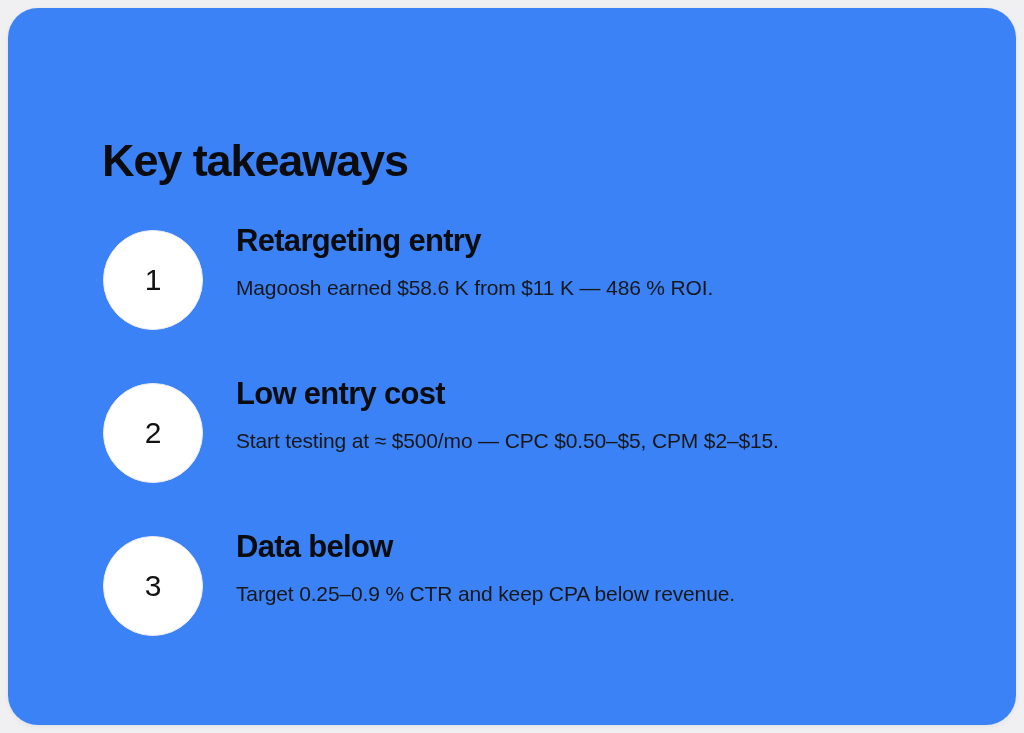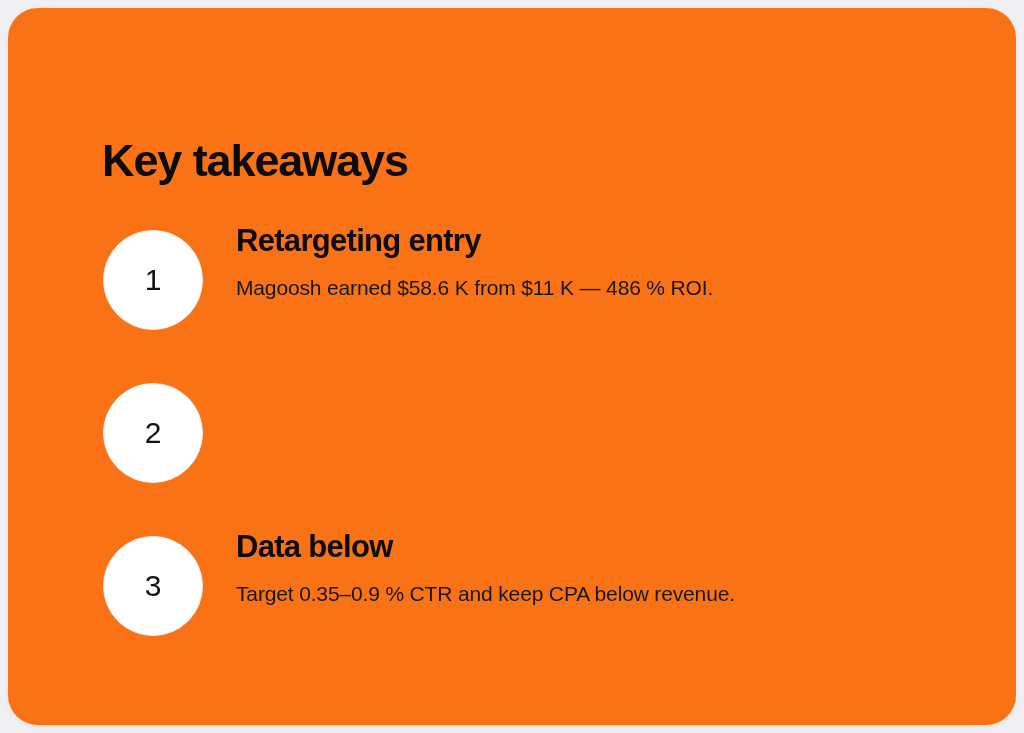--- a/index.html
+++ b/index.html
@@ -19,21 +19,21 @@
     width: 1024px;
     height: 733px;
     box-sizing: border-box;
     padding: 8px;
   }
 
   .card {
     position: relative;
     width: 1008px;
     height: 717px;
-    background: #f97316;
+    background: #3b82f6;
     border-radius: 30px;
     box-shadow: 0 2px 6px rgba(20, 20, 40, 0.05),
                 0 0 0 1px rgba(20, 20, 40, 0.012);
     box-sizing: border-box;
     overflow: hidden;
   }
 
   .card-title {
     position: absolute;
     left: 94px;
@@ -125,27 +125,31 @@
         <div class="item-body">
           <h2 class="item-title">Retargeting entry</h2>
           <p class="item-desc">Magoosh earned $58.6 K from $11 K — 486 % ROI.</p>
         </div>
       </div>
 
       <div class="takeaway-item">
         <div class="badge">
           <span class="badge-num">2</span>
         </div>
+        <div class="item-body">
+          <h2 class="item-title">Low entry cost</h2>
+          <p class="item-desc">Start testing at ≈ $500/mo — CPC $0.50–$5, CPM $2–$15.</p>
+        </div>
       </div>
 
       <div class="takeaway-item">
         <div class="badge">
           <span class="badge-num">3</span>
         </div>
         <div class="item-body">
           <h2 class="item-title">Data below</h2>
-          <p class="item-desc">Target 0.35–0.9 % CTR and keep CPA below revenue.</p>
+          <p class="item-desc">Target 0.25–0.9 % CTR and keep CPA below revenue.</p>
         </div>
       </div>
 
     </div>
   </div>
 </div>
 
 </body></html>

